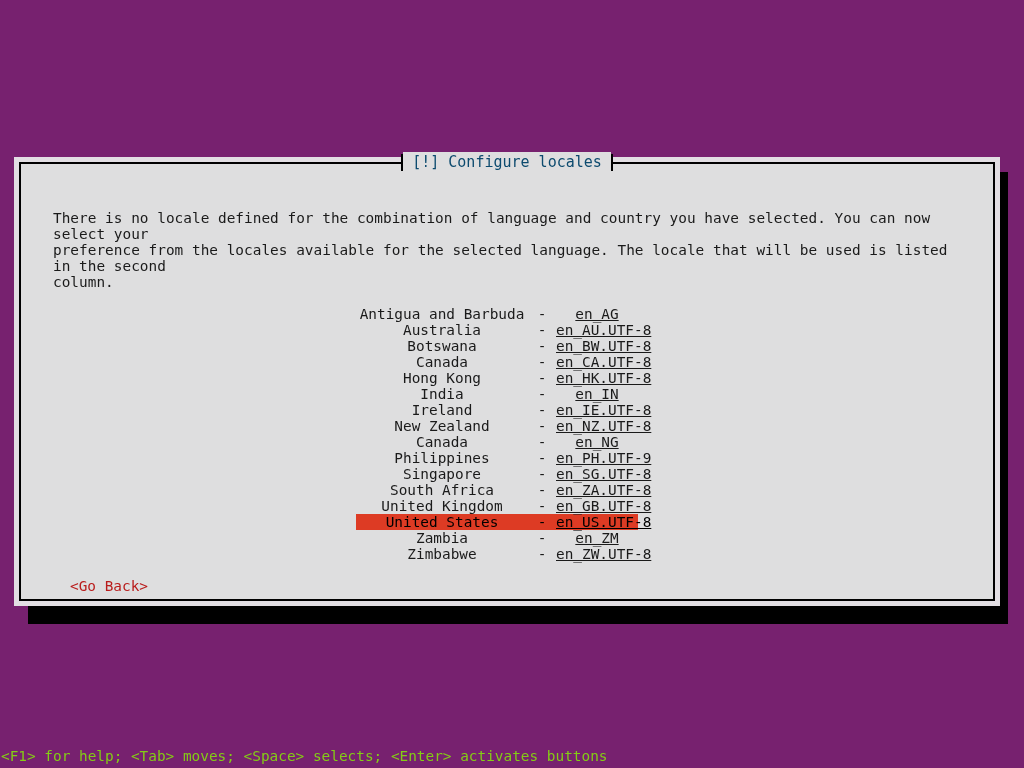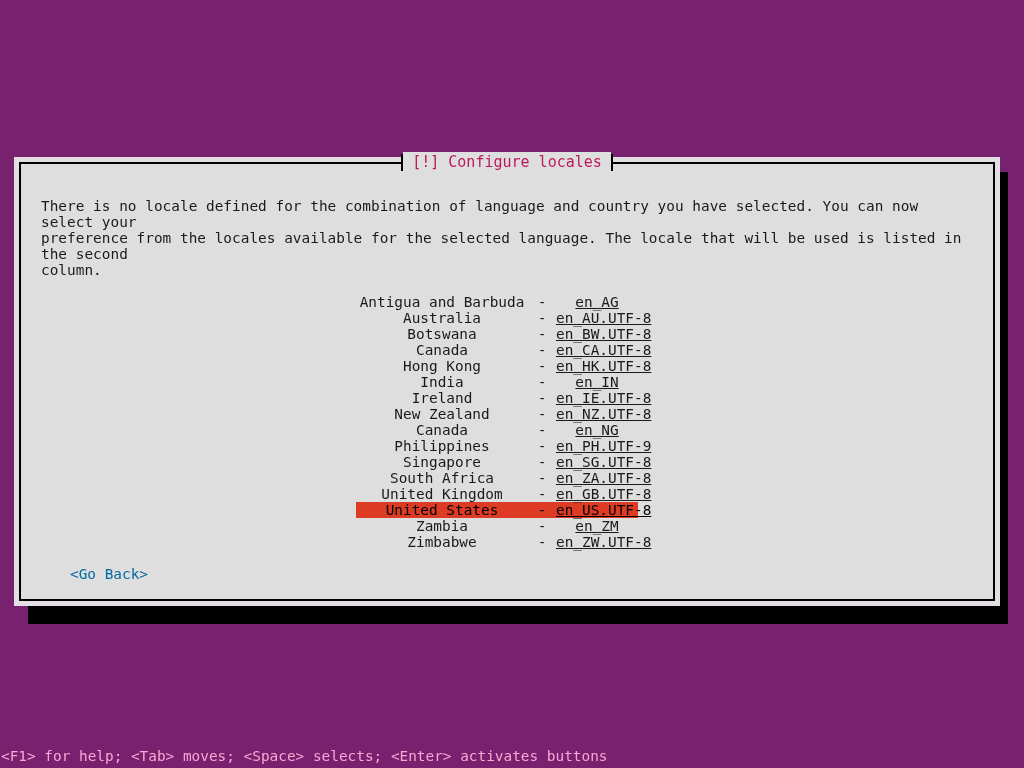--- a/index.html
+++ b/index.html
@@ -64,21 +64,21 @@
     background: #000000;
     margin-top: 1px;
   }
   .title-tick {
     width: 2px;
     height: 17px;
     background: #000000;
     flex: 0 0 auto;
   }
   #dialog-title {
-    color: #be185d;
+    color: #0c4a6e;
     background: #dededf;
     font-size: 15px;
     line-height: 20px;
     white-space: pre;
     padding: 0 9px;
     flex: 0 0 auto;
     letter-spacing: 0px;
   }
 
   
@@ -90,21 +90,21 @@
     bottom: 0;
     padding: 30px 12px 0 16px;
     box-sizing: border-box;
     font-size: 14.4px;
     line-height: 16px;
     color: #1a1a1a;
   }
   #intro-text {
     white-space: pre-wrap;
     word-break: normal;
-    margin: 4px;
+    margin: 16px;
     letter-spacing: 0.02px;
   }
   #prompt-text {
     margin: 16px 0 0 0;
     white-space: pre;
   }
 
   
   #locale-list {
     margin-top: 16px;
@@ -141,35 +141,35 @@
   
   #button-row {
     margin-top: 16px;
     margin-left: 33px;
   }
   #go-back-button {
     display: inline-block;
     white-space: pre;
     font-size: 14.4px;
     line-height: 16px;
-    color: #0369a1;
+    color: #b91c1c;
     background: transparent;
     border: 0;
     padding: 0;
     font-family: inherit;
     cursor: pointer;
   }
 
   
   #footer-help {
     position: absolute;
     left: 0;
     bottom: 3px;
     width: 100%;
-    color: #f9a8d4;
+    color: #84cc16;
     font-size: 14.4px;
     line-height: 17px;
     white-space: pre;
     padding-left: 1px;
     box-sizing: border-box;
   }
 </style>
 </head>
 <body>
 

